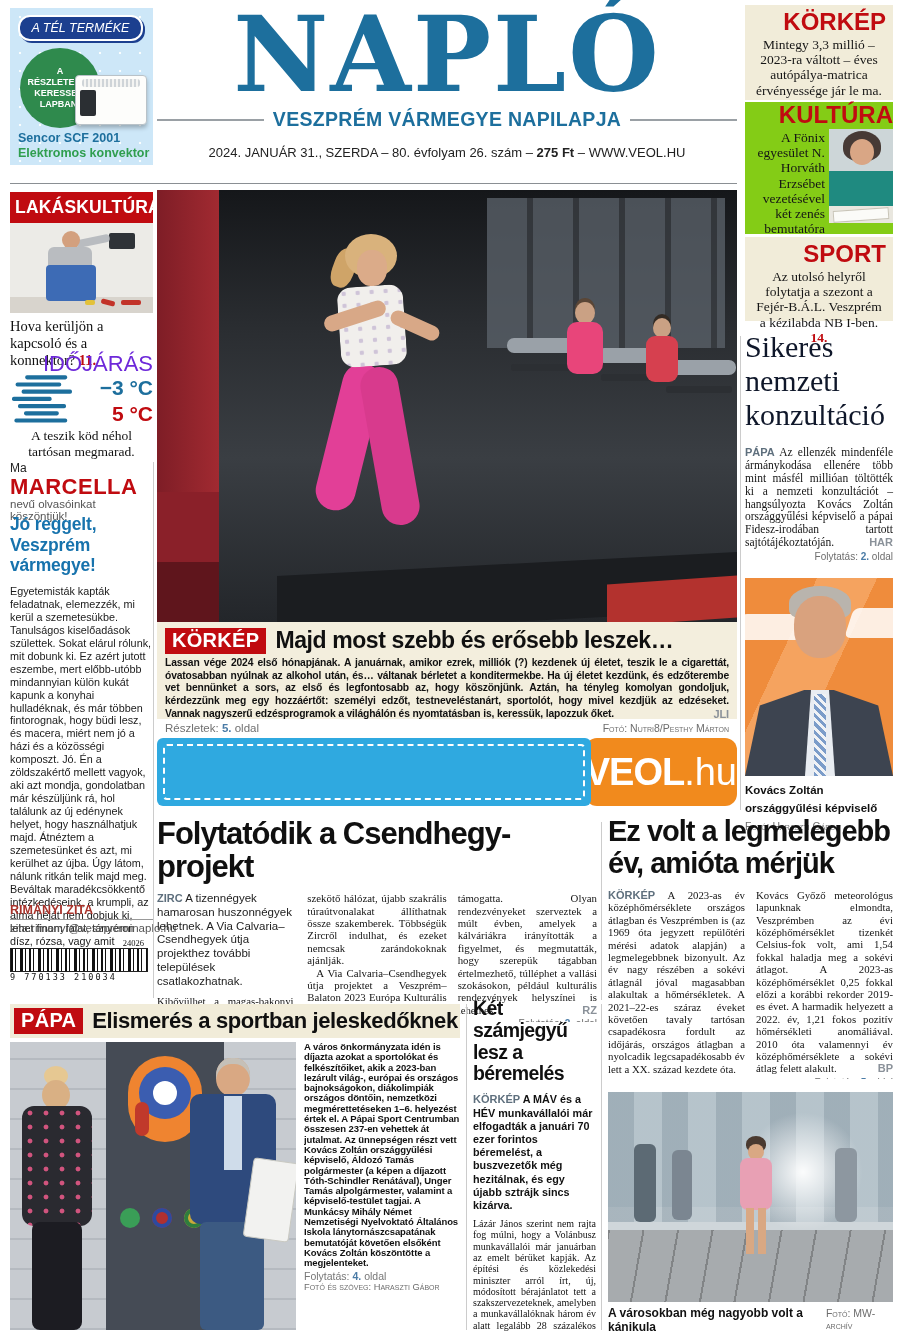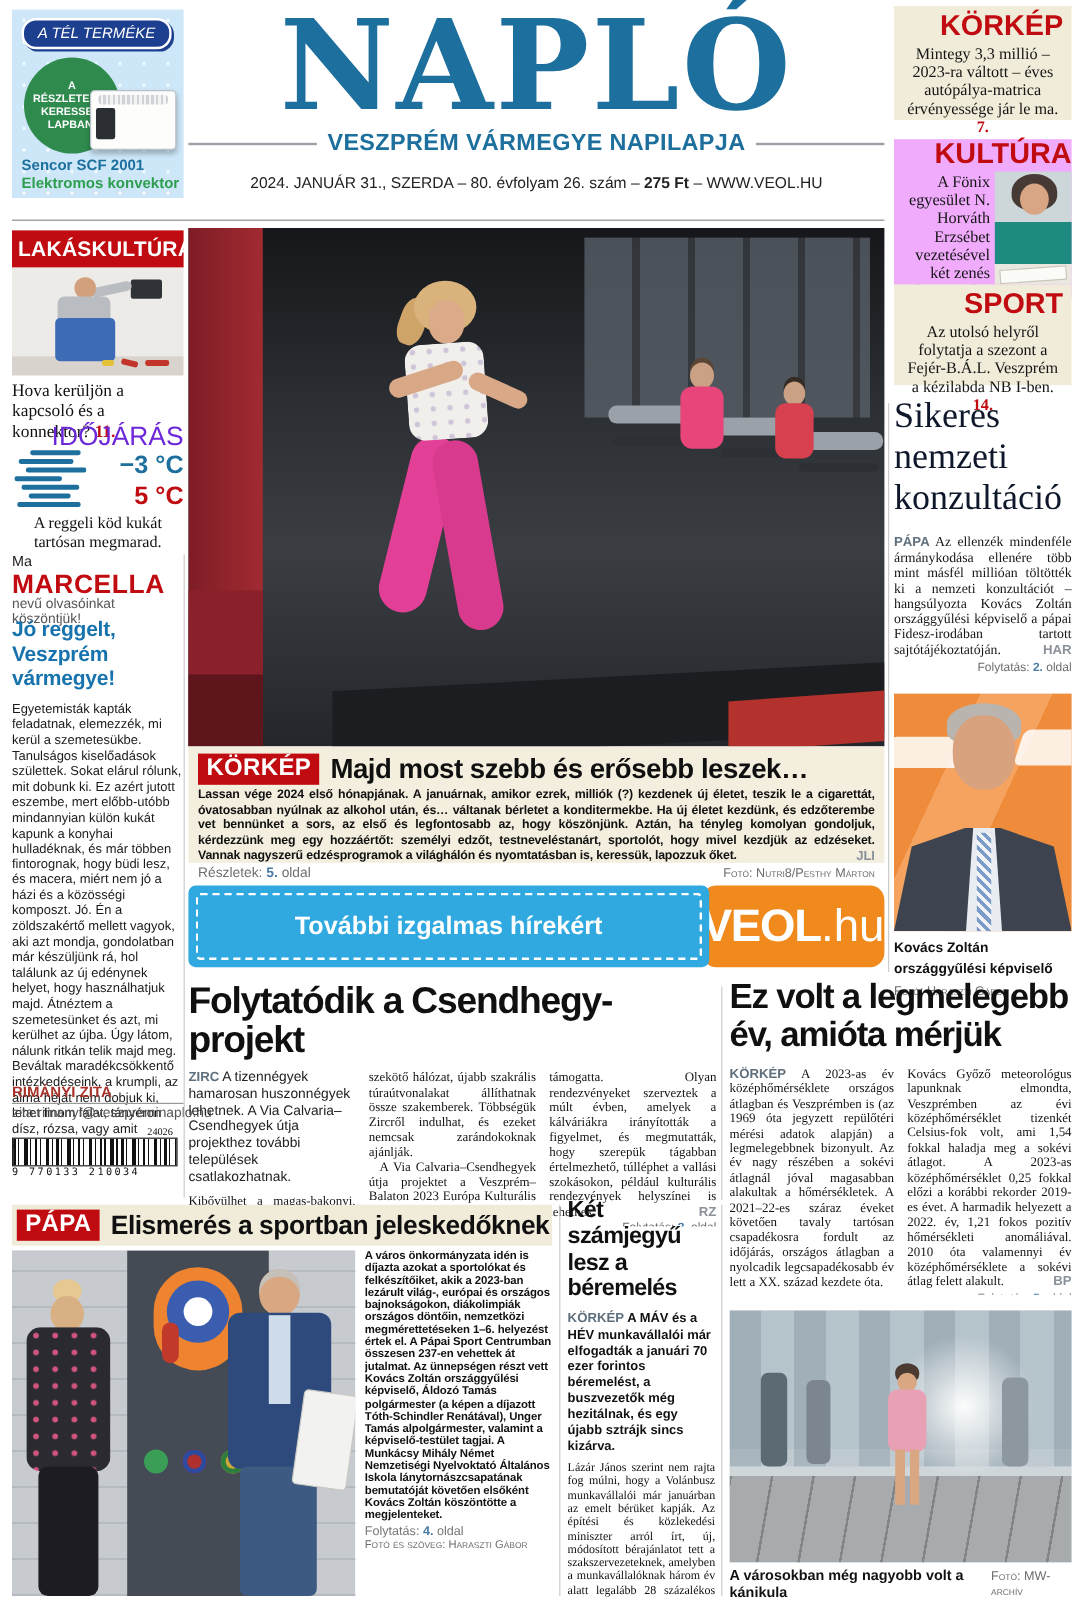--- a/index.html
+++ b/index.html
@@ -37,21 +37,21 @@
   .np-dateline b { font-weight:bold; }
   #header-rule { left:10px; top:183px; width:727px; height:1px; background:#8a8f93; }
 
   
   .rail-box { left:745px; width:148px; background:#f1ecd9; padding:4px 7px; }
   .rail-title { font-weight:bold; font-size:24px; color:#c00b10; text-align:right; line-height:1.05; }
   .rail-text { font-family:"Liberation Serif", serif; font-size:13.5px; line-height:1.12;
     text-align:center; color:#151515; margin-top:3px; }
   .pgred { color:#c00b10; font-weight:bold; }
   #rail-korkep { top:5px; height:95px; }
-  #rail-kultura { left:745px; top:116px; width:148px; height:132px; background:#f0abfc; padding:0; }
+  #rail-kultura { left:745px; top:102px; width:148px; height:132px; background:#84cc16; padding:0; }
   #rail-kultura .rail-text { text-align:right; }
   #rail-sport { top:237px; height:84px; }
   .kultura-photo { float:right; width:64px; height:94px; margin:2px 0 0 4px; position:relative;
     background:linear-gradient(180deg,#cdd6d8 0 45%, #1f8a80 45% 82%, #e9e7df 82% 100%); overflow:hidden; }
   .kp-hair { position:absolute; left:14px; top:2px; width:38px; height:30px; border-radius:50% 50% 40% 40%; background:#473a35; }
   .kp-face { position:absolute; left:21px; top:10px; width:24px; height:26px; border-radius:50%; background:#d9a685; }
   .kp-papers { position:absolute; left:4px; bottom:2px; width:56px; height:12px; background:#fbfbf8;
     border:1px solid #c9c5b8; transform:rotate(-4deg); }
 
   #sikeres { left:745px; top:330px; width:148px; }
@@ -345,21 +345,21 @@
 </div>
 <svg class="abs" id="fog-icon" viewBox="0 0 100 86">
   <rect x="22" y="0" width="70" height="7" rx="3" fill="#1d6f9d"></rect>
   <rect x="6" y="12" width="76" height="7" rx="3" fill="#1d6f9d"></rect>
   <rect x="16" y="24" width="84" height="7" rx="3" fill="#1d6f9d"></rect>
   <rect x="0" y="36" width="66" height="7" rx="3" fill="#1d6f9d"></rect>
   <rect x="10" y="48" width="80" height="7" rx="3" fill="#1d6f9d"></rect>
   <rect x="20" y="60" width="58" height="7" rx="3" fill="#1d6f9d"></rect>
   <rect x="4" y="72" width="88" height="7" rx="3" fill="#1d6f9d"></rect>
 </svg>
-<div class="abs w-note">A reggeli köd kukát tartósan megmarad.</div>
+<div class="abs w-note">A teszik köd néhol tartósan megmarad.</div>
 
 <div class="abs" id="nameday">
   <div class="nd-pre">Ma</div>
   <div class="nd-name">MARCELLA</div>
   <div class="nd-post">nevű olvasóinkat köszöntjük!</div>
 </div>
 
 <div class="abs" id="greeting">
   <div class="g-head">Jó reggelt, Veszprém vármegye!</div>
   <p class="g-body">Egyetemisták kapták feladatnak, elemezzék, mi kerül a szemetesükbe. Tanulságos kiselőadások születtek. Sokat elárul rólunk, mit dobunk ki. Ez azért jutott eszembe, mert előbb-utóbb mindannyian külön kukát kapunk a konyhai hulladéknak, és már többen fintorognak, hogy büdi lesz, és macera, miért nem jó a házi és a közösségi komposzt. Jó. Én a zöldszakértő mellett vagyok, aki azt mondja, gondolatban már készüljünk rá, hol találunk az új edénynek helyet, hogy használhatjuk majd. Átnéztem a szemetesünket és azt, mi kerülhet az újba. Úgy látom, nálunk ritkán telik majd meg. Beváltak maradékcsökkentő intézkedéseink, a krumpli, az alma héját nem dobjuk ki, lehet finom falat, tányéron dísz, rózsa, vagy amit akartok.</p>
@@ -411,21 +411,20 @@
       <b>5.</b>
       <span>oldal</span>
     </span>
     <span class="credit-sc">Fotó: Nutri8/Pesthy Márton</span>
   </div>
 </div>
 
 <div class="abs" id="veol">
   <div class="veol-blue">
     <span class="veol-dash"></span>
-    <span>További izgalmas hírekért</span>
   </div>
   <div class="veol-orange">
     <span class="veol-bold">VEOL</span>
       <span class="veol-light">.hu</span>
   </div>
 </div>
 
 <div class="abs" id="csendhegy">
   <div class="art-head">Folytatódik a Csendhegy-projekt</div>
   <div class="cs-cols">

